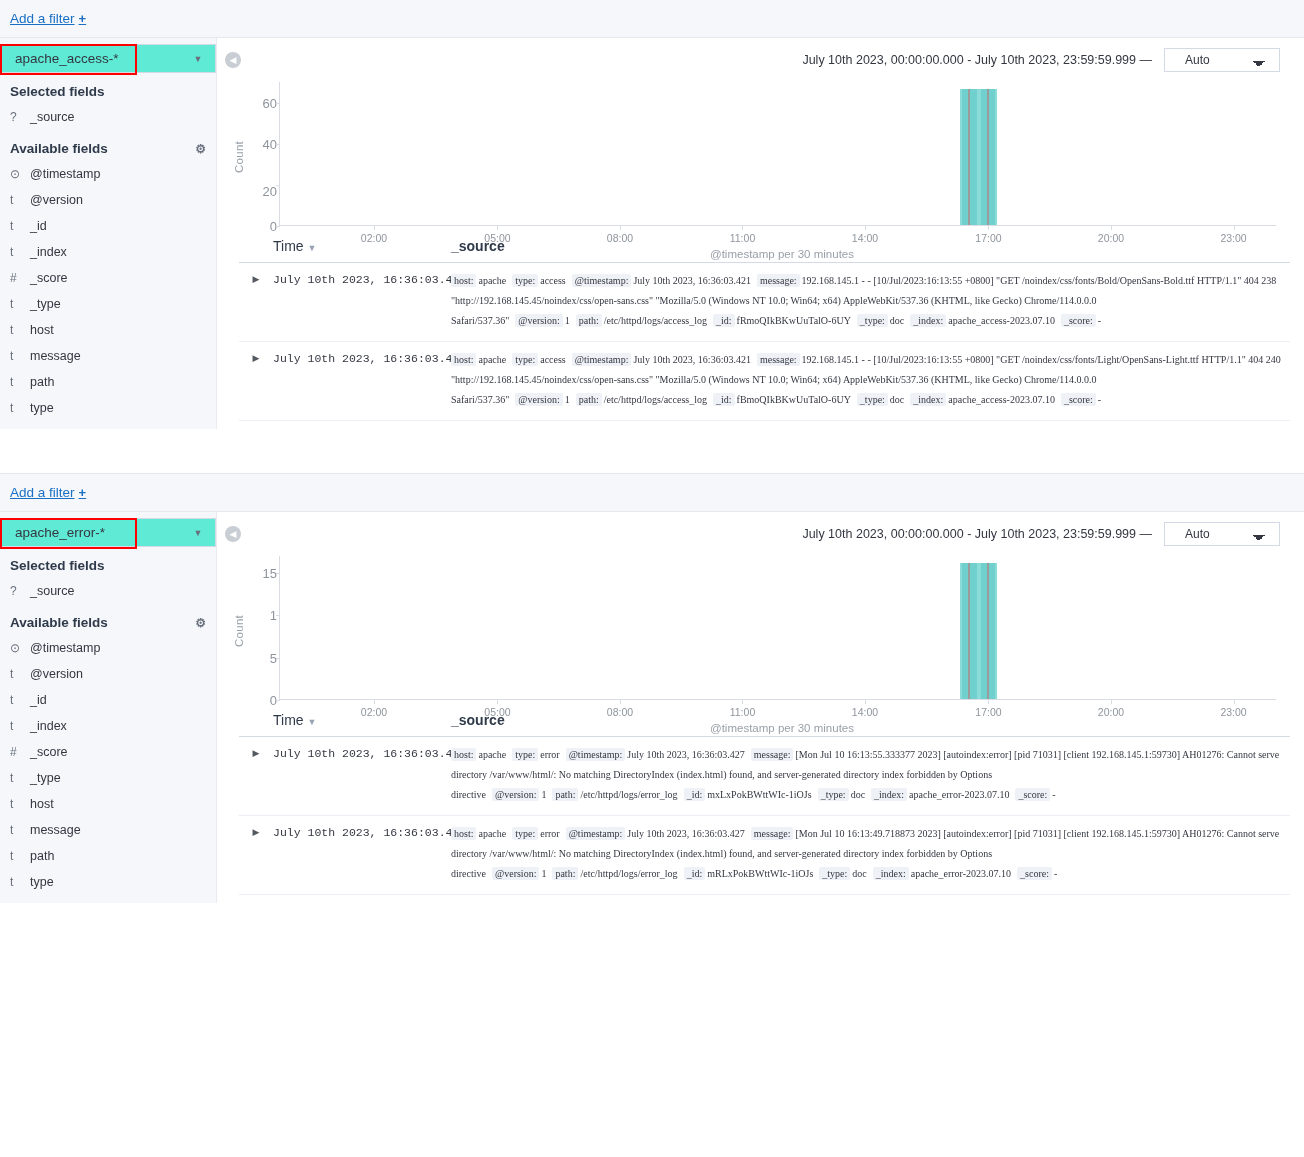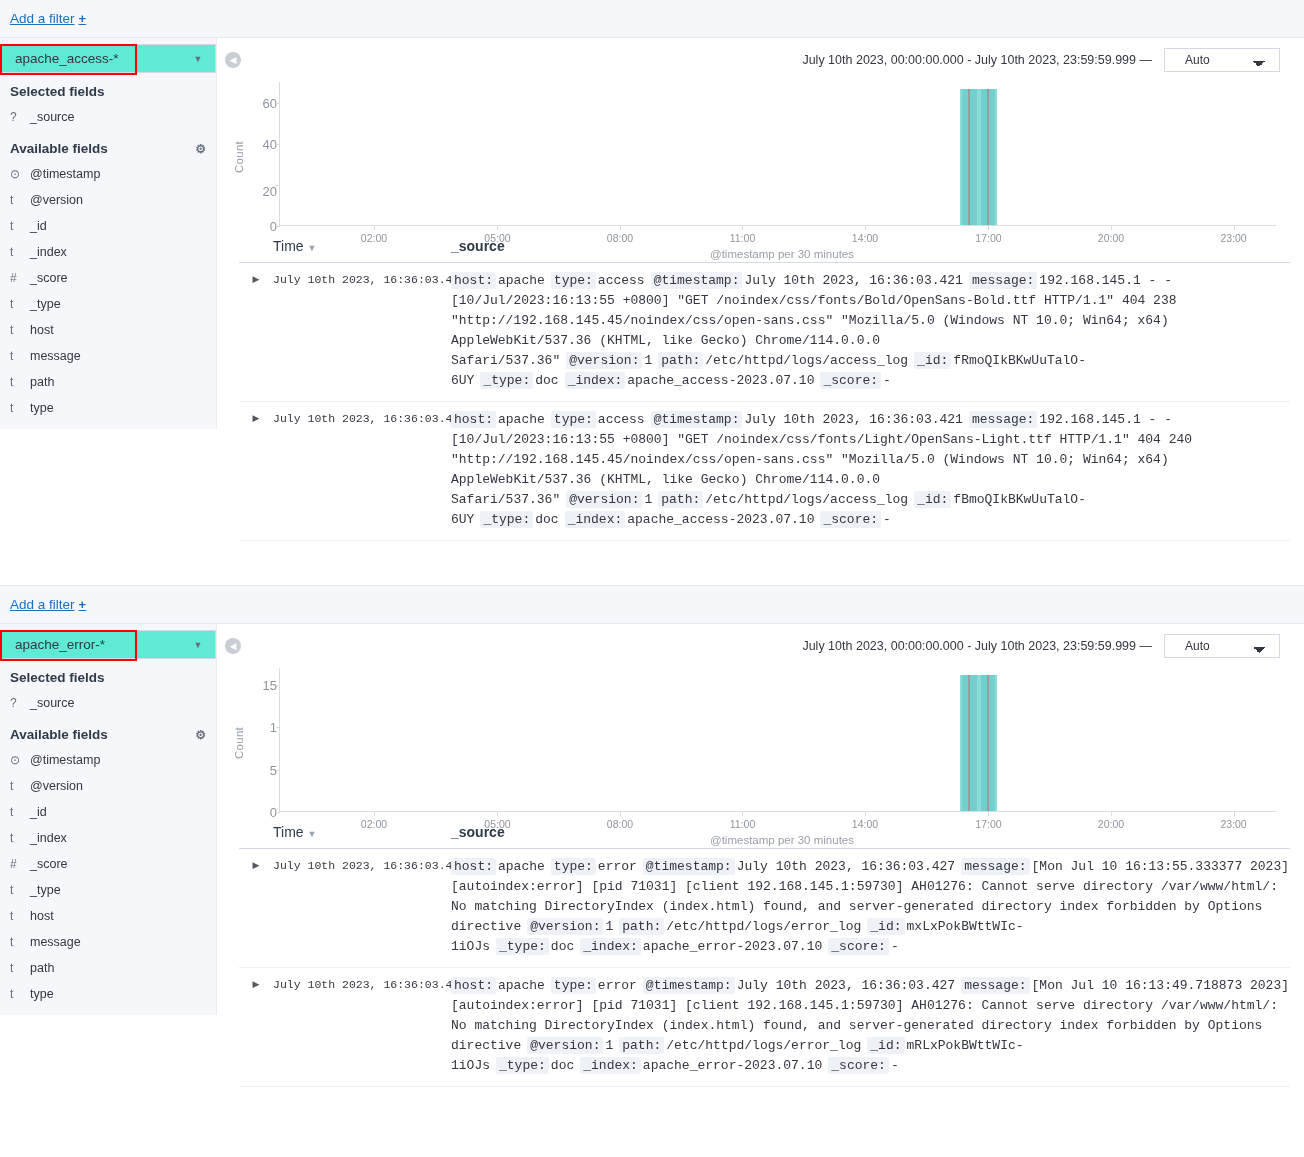--- a/index.html
+++ b/index.html
@@ -179,22 +179,22 @@
   }
   .exp-caret { color: #54585f; font-size: 9px; cursor: pointer; }
   .dt-row .col-time {
     width: 178px; min-width: 178px;
     font-family: "Liberation Mono", monospace;
     font-size: 11.5px; color: #343741; padding-top: 2px;
     white-space: nowrap;
   }
   .dt-row .col-src {
     flex: 1;
-    font-family: Liberation Mono, monospace;
-    font-size: 13px; color: #343741;
+    font-family: Liberation Serif, serif;
+    font-size: 10px; color: #343741;
     line-height: 20px;
     word-break: break-word;
   }
   .k {
     background: #eef1f6;
     color: #343741;
     padding: 1px 3px;
     border-radius: 2px;
     margin-right: 2px;
   }

